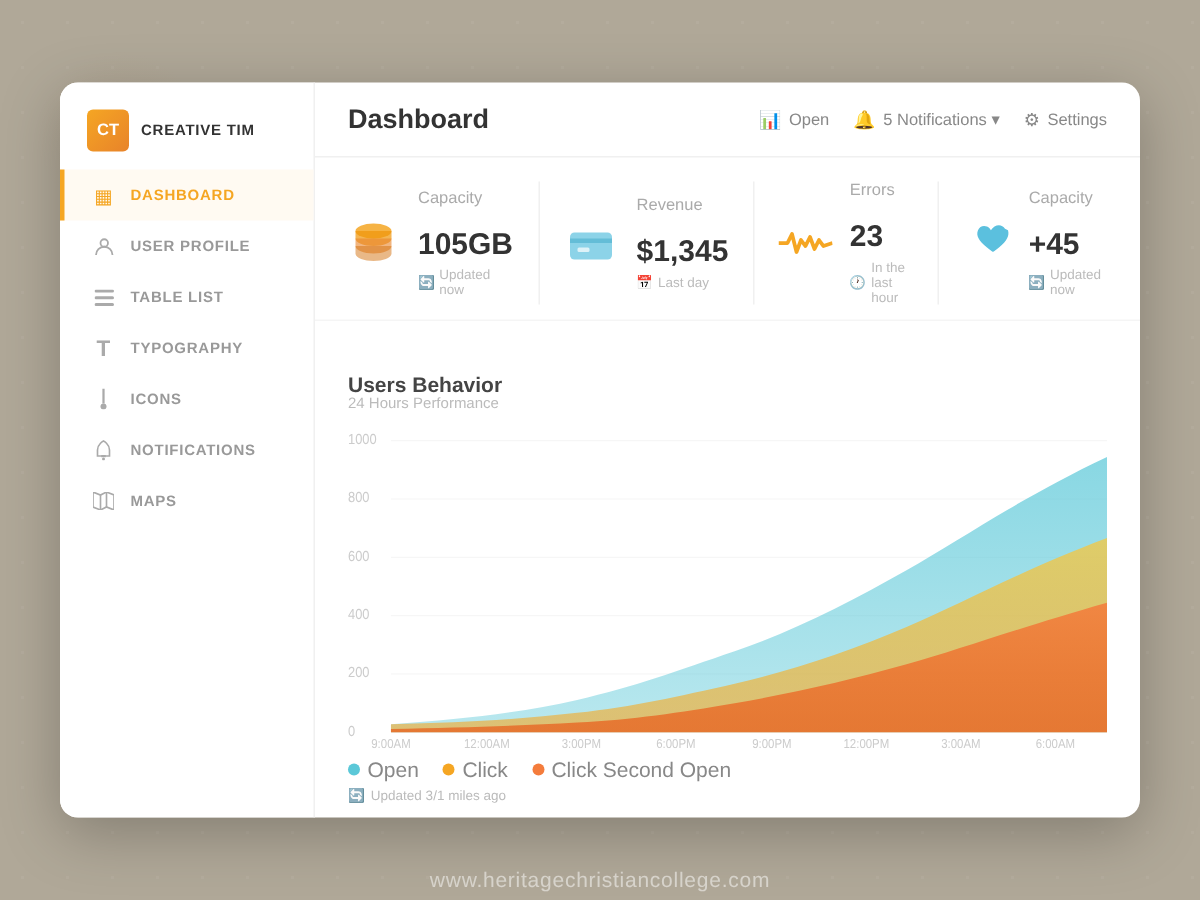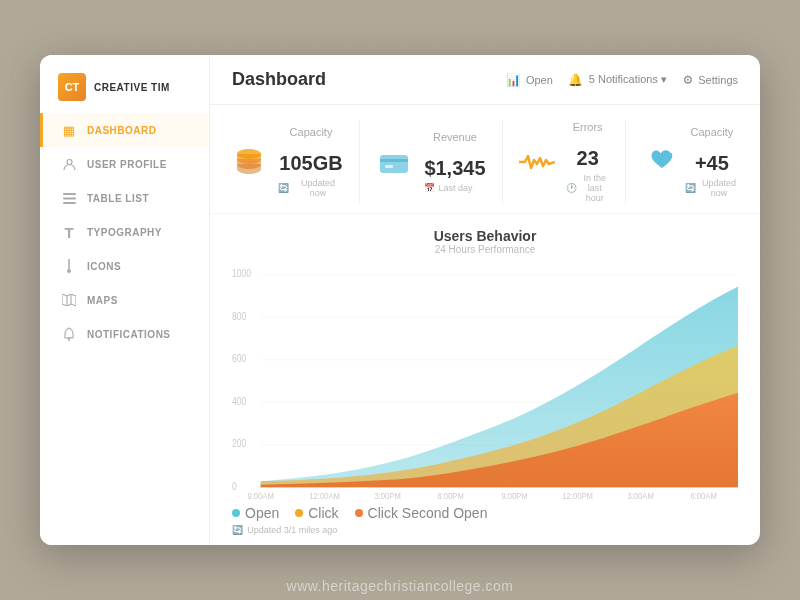--- a/index.html
+++ b/index.html
@@ -27,21 +27,20 @@
     }
     .card {
       width: 720px;
       height: 490px;
       background: #fff;
       border-radius: 12px;
       box-shadow: 0 10px 40px rgba(0,0,0,0.25);
       display: flex;
       overflow: hidden;
       position: relative;
-      text-align: center;
     }
     
     .sidebar {
       width: 170px;
       background: #fff;
       border-right: 1px solid #f0f0f0;
       display: flex;
       flex-direction: column;
       padding: 0;
       flex-shrink: 0;
@@ -193,20 +192,21 @@
     .chart-area {
       flex: 1;
       padding: 14px 22px 10px;
       display: flex;
       flex-direction: column;
     }
     .chart-title {
       font-size: 14px;
       font-weight: 600;
       color: #444;
+      margin-top: 20px;
     }
     .chart-subtitle {
       font-size: 10px;
       color: #bbb;
       margin-bottom: 8px;
     }
     .chart-container {
       flex: 1;
       position: relative;
       overflow: hidden;
@@ -296,37 +296,37 @@
       <span class="nav-icon">
         <svg width="10" height="14" viewBox="0 0 10 14" fill="none">
             <line x1="5" y1="0" x2="5" y2="10" stroke="#aaa" stroke-width="1.5"></line>
             <ellipse cx="5" cy="12" rx="2" ry="2" fill="#aaa"></ellipse>
           </svg>
       </span>
       <span class="nav-label">ICONS</span>
     </div>
     <div class="nav-item">
       <span class="nav-icon">
+        <svg width="12" height="14" viewBox="0 0 12 14" fill="none">
+            <path d="M6 1C6 1 2 3 2 7v4h8V7c0-4-4-6-4-6z" stroke="#aaa" stroke-width="1.1" fill="none"></path>
+            <line x1="4.5" y1="11" x2="7.5" y2="11" stroke="#aaa" stroke-width="1.5"></line>
+            <circle cx="6" cy="13" r="1" fill="#aaa"></circle>
+          </svg>
+      </span>
+      <span class="nav-label">NOTIFICATIONS</span>
+    </div>
+    <div class="nav-item">
+      <span class="nav-icon">
         <svg width="14" height="12" viewBox="0 0 14 12" fill="none">
             <polygon points="0,0 5,2 9,0 14,2 14,12 9,10 5,12 0,10" stroke="#aaa" stroke-width="1.1" fill="none"></polygon>
             <line x1="5" y1="2" x2="5" y2="12" stroke="#aaa" stroke-width="1.1"></line>
             <line x1="9" y1="0" x2="9" y2="10" stroke="#aaa" stroke-width="1.1"></line>
           </svg>
       </span>
       <span class="nav-label">MAPS</span>
-    </div>
-    <div class="nav-item">
-      <span class="nav-icon">
-        <svg width="12" height="14" viewBox="0 0 12 14" fill="none">
-            <path d="M6 1C6 1 2 3 2 7v4h8V7c0-4-4-6-4-6z" stroke="#aaa" stroke-width="1.1" fill="none"></path>
-            <line x1="4.5" y1="11" x2="7.5" y2="11" stroke="#aaa" stroke-width="1.5"></line>
-            <circle cx="6" cy="13" r="1" fill="#aaa"></circle>
-          </svg>
-      </span>
-      <span class="nav-label">NOTIFICATIONS</span>
     </div>
   </div>
 
   <div class="main">
 
     <div class="header">
       <span class="header-title">Dashboard</span>
       <div class="header-actions">
         <div class="header-action">
           <span class="header-action-icon">📊</span>

